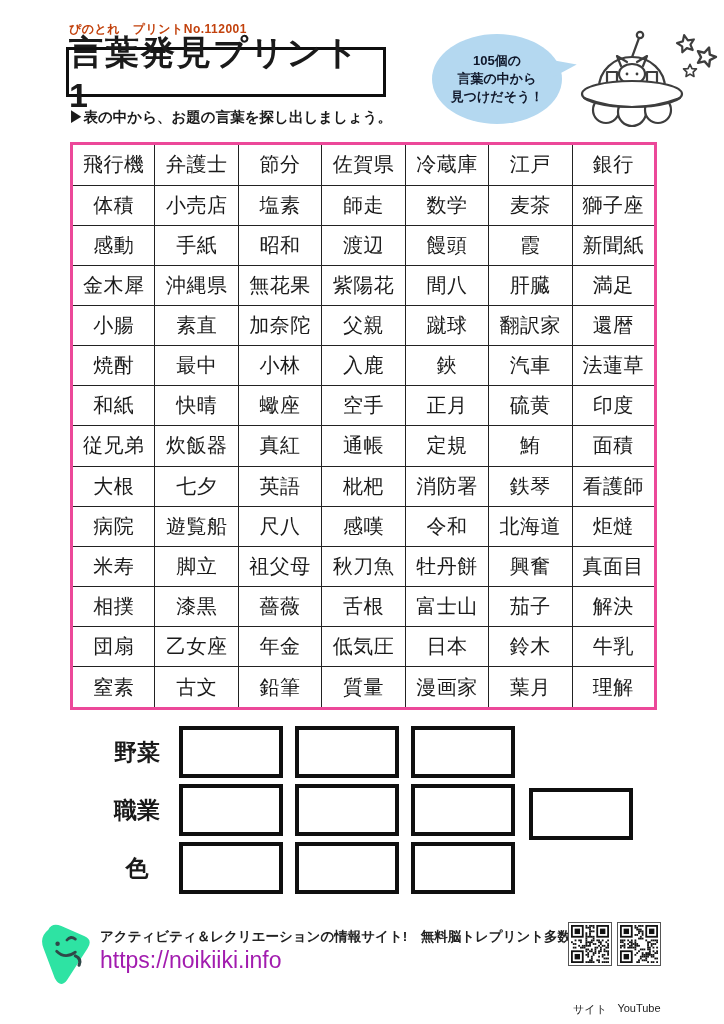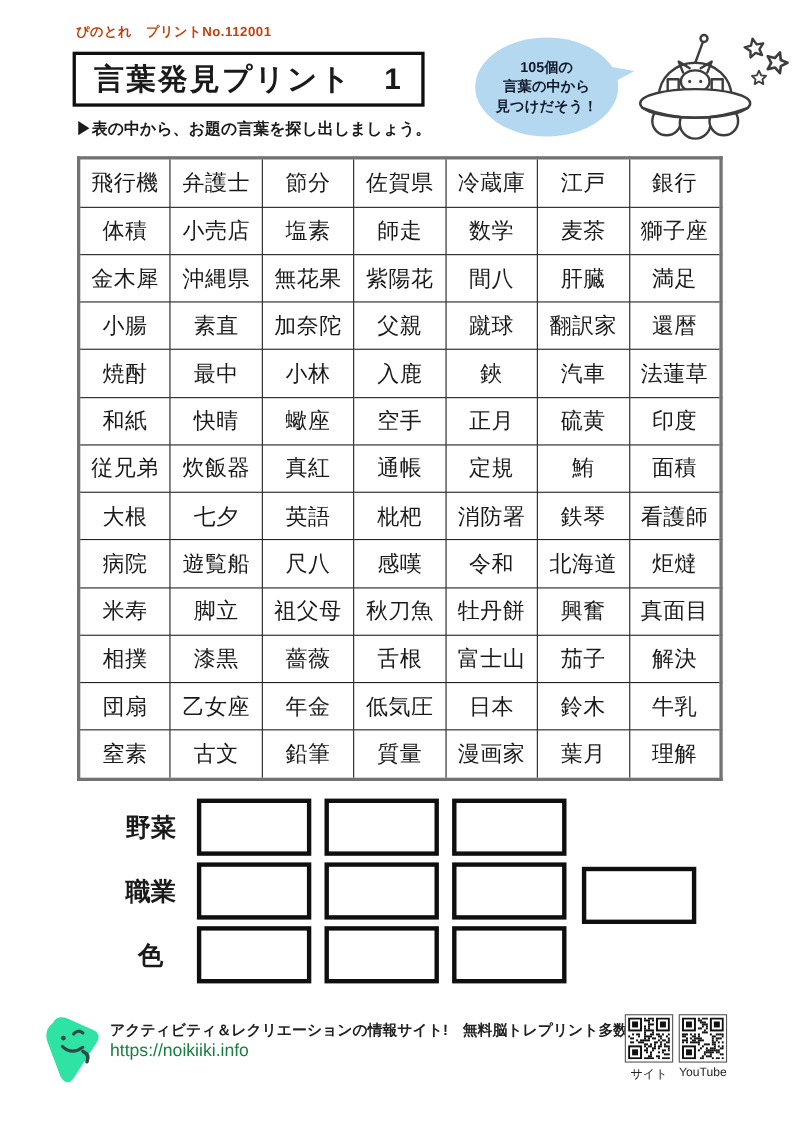--- a/index.html
+++ b/index.html
@@ -6,56 +6,56 @@
   html,body { margin:0; padding:0; }
   body {
     width:724px; height:1024px; position:relative; overflow:hidden;
     background:#ffffff; color:#1a1a1a;
     font-family:"Liberation Sans", sans-serif;
   }
   .brand { position:absolute; left:69px; top:21px; font-size:12px; font-weight:600; color:#c2410c; letter-spacing:.5px; }
   .title-box {
     position:absolute; left:66px; top:47px; width:320px; height:50px;
     border:3px solid #0f0f0f; display:flex; align-items:center; justify-content:center;
-    font-size:27px; font-weight:bold; letter-spacing:2px;
+    font-size:34px; font-weight:bold; letter-spacing:2px;
   }
   .instruction { position:absolute; left:69px; top:108px; font-size:14.5px; font-weight:600; }
 
   .bubble {
     position:absolute; left:432px; top:34px; width:130px; height:90px;
     background:var(--bubble,#b4d8f0); border-radius:50%;
     display:flex; flex-direction:column; align-items:center; justify-content:center;
     font-size:13px; font-weight:600; color:#0f172a; line-height:1.4; text-align:center;
   }
   .bubble-tail {
     position:absolute; left:550px; top:58px; width:0; height:0;
     border-top:8px solid transparent; border-bottom:11px solid transparent;
     border-left:27px solid var(--bubble,#b4d8f0); transform:rotate(-6deg);
   }
   .ufo { position:absolute; left:558px; top:24px; }
 
   table.word-table {
     position:absolute; left:70px; top:142px; width:587px; height:568px;
-    border-collapse:collapse; table-layout:fixed; border:3px solid #737373;
+    border-collapse:collapse; table-layout:fixed; border:3px solid #ec4899;
   }
   table.word-table td {
     border:1.5px solid #222; text-align:center; vertical-align:middle;
     font-size:20px; padding:0; font-weight:500; letter-spacing:0.5px;
   }
 
   .answers { position:absolute; left:95px; top:726px; }
   .answer-row { display:flex; align-items:center; height:52px; margin-bottom:6px; }
   .answer-label { width:84px; text-align:center; font-size:23px; font-weight:600; flex:0 0 84px; }
   .answer-box { width:104px; height:52px; border:4px solid #0f0f0f; background:#fff; margin-right:12px; flex:0 0 104px; }
   .answer-box.shift { transform:translateY(4px); margin-left:2px; }
 
   .footer-logo { position:absolute; left:38px; top:920px; }
   .tagline { position:absolute; left:100px; top:928px; font-size:13.5px; font-weight:600; color:#222; }
-  .url { position:absolute; left:100px; top:947px; font-size:16px; font-weight:500; color:#15803d; text-decoration:none; }
-  .qr-wrap { position:absolute; top:922px; display:flex; flex-direction:column; align-items:center; }
+  .url { position:absolute; left:100px; top:947px; font-size:23px; font-weight:500; color:#a21caf; text-decoration:none; }
+  .qr-wrap { position:absolute; top:922px; display:flex; flex-direction:column; align-items:center;gap:33px; }
   .qr-wrap.site { left:568px; } .qr-wrap.youtube { left:617px; }
   .qr-box { width:44px; height:44px; border:1px solid #555; padding:2px; background:#fff; }
   .qr-box svg { display:block; width:38px; height:38px; }
   .qr-label { font-size:11px; color:#222; margin-top:3px; font-weight:500; }
 </style>
 </head>
 <body style="--bubble: #b4d8f0; --mascot: #2ee3a3;">
 
 <div class="brand">ぴのとれ　プリントNo.112001</div>
 <div class="title-box">
@@ -118,20 +118,29 @@
         <td>銀行</td>
       </tr>
       <tr>
         <td>体積</td>
         <td>小売店</td>
         <td>塩素</td>
         <td>師走</td>
         <td>数学</td>
         <td>麦茶</td>
         <td>獅子座</td>
+      </tr>
+      <tr>
+        <td>感動</td>
+        <td>手紙</td>
+        <td>昭和</td>
+        <td>渡辺</td>
+        <td>饅頭</td>
+        <td>霞</td>
+        <td>新聞紙</td>
       </tr>
       <tr>
         <td>金木犀</td>
         <td>沖縄県</td>
         <td>無花果</td>
         <td>紫陽花</td>
         <td>間八</td>
         <td>肝臓</td>
         <td>満足</td>
       </tr>

